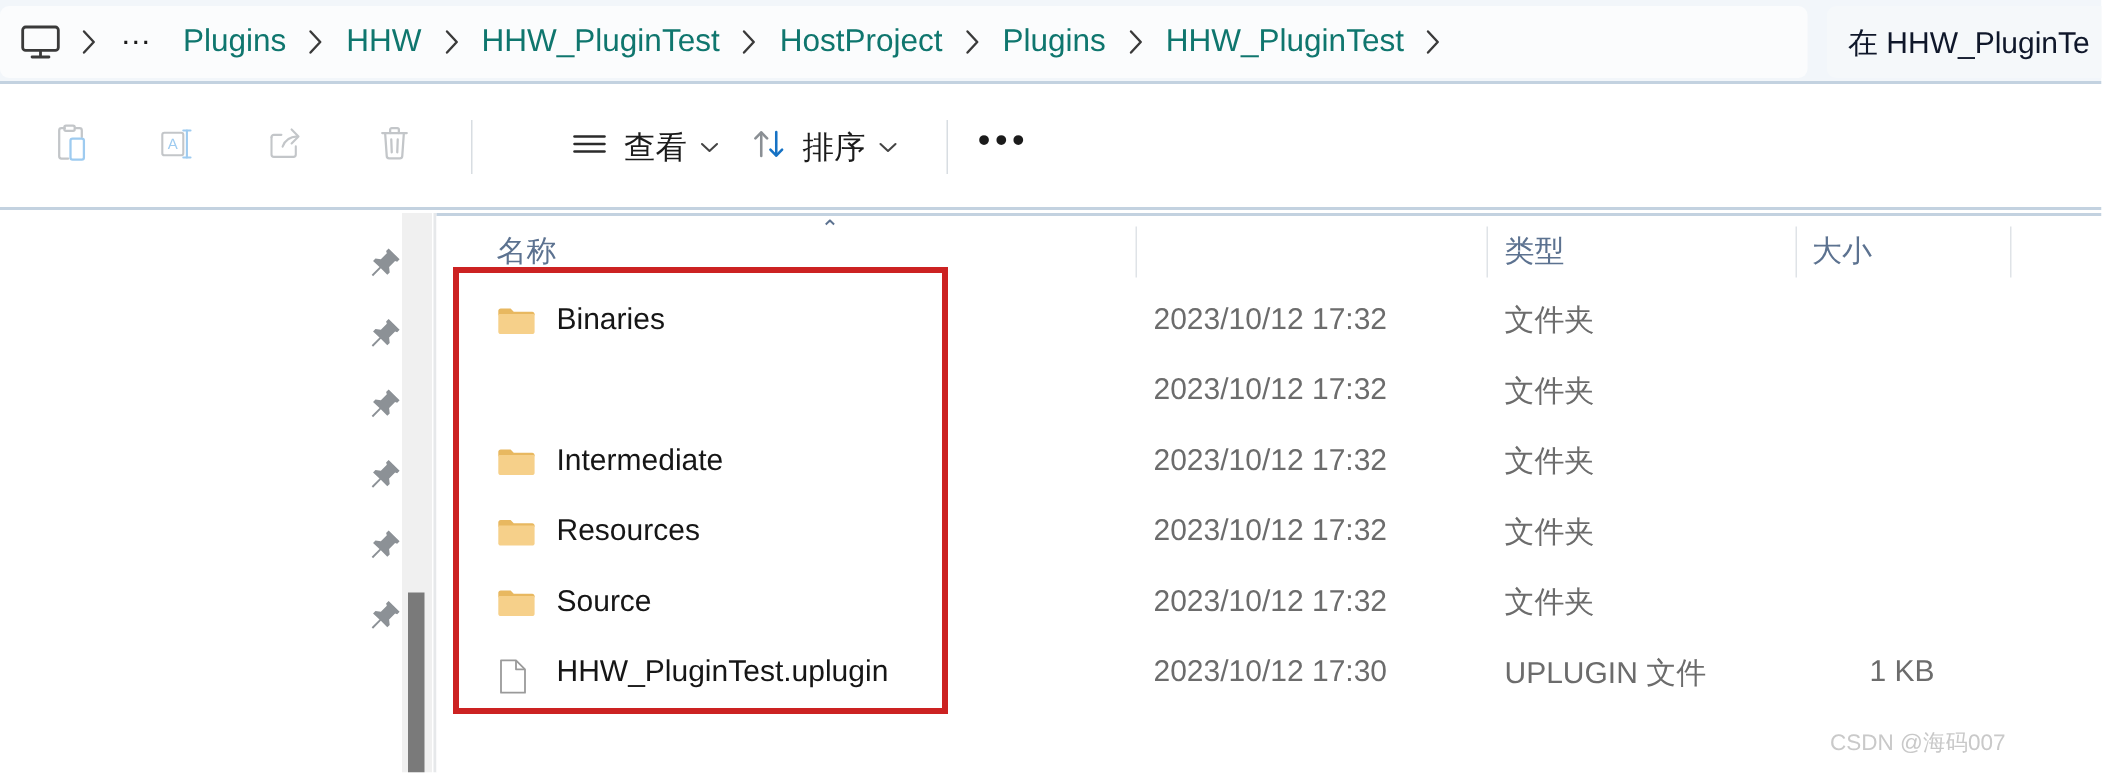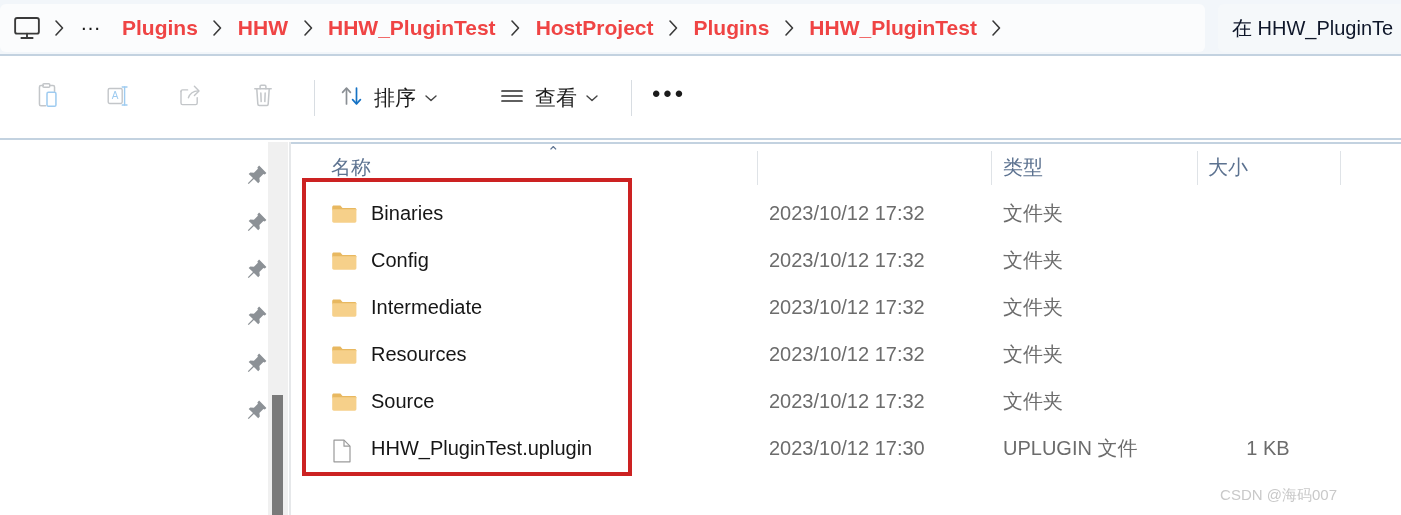--- a/index.html
+++ b/index.html
@@ -47,25 +47,24 @@
     overflow: hidden;
   }
   .pc-icon {
     width: 34px; height: 34px;
     display: flex; align-items: center; justify-content: center;
     flex: none;
     margin-right: 4px;
   }
   .crumb {
     font-size: 21px;
-    color: #ef4444;
+    color: #0f766e;
     padding: 3px 9px;
     white-space: nowrap;
     flex: none;
-    font-weight: bold;
   }
   .crumb-ellipsis {
     font-size: 21px;
     color: #1b1b1b;
     letter-spacing: 2px;
     padding: 0 10px 10px 10px;
     line-height: 10px;
     flex: none;
   }
   .sep {
@@ -415,51 +414,51 @@
           <path d="M4.4 6.2h15.2"></path>
           <path d="M9.3 6.2V4.1c0-.6.5-1 1-1h3.4c.6 0 1 .4 1 1v2.1"></path>
           <path d="M6.2 6.2l1 14.3c0 .8.7 1.4 1.5 1.4h6.6c.8 0 1.4-.6 1.5-1.4l1-14.3"></path>
           <line x1="10" y1="10.2" x2="10.3" y2="18.2"></line>
           <line x1="14" y1="10.2" x2="13.7" y2="18.2"></line>
         </svg>
       </span>
     </div>
 
     <div class="tb-divider"></div>
+
+    <div class="tb-text-btn" style="margin-left:40px">
+      <span>
+        <svg width="28" height="26" viewBox="0 0 28 26" fill="none" stroke="#2b2b2b" stroke-width="1.7" stroke-linecap="round">
+          <line x1="4" y1="8" x2="24" y2="8"></line>
+          <line x1="4" y1="13" x2="24" y2="13"></line>
+          <line x1="4" y1="18" x2="24" y2="18"></line>
+        </svg>
+      </span>
+      <span class="lbl">查看</span>
+      <span class="chev-small">
+        <svg width="14" height="10" viewBox="0 0 14 10" fill="none" stroke="#454545" stroke-width="1.4" stroke-linecap="round" stroke-linejoin="round">
+          <polyline points="2,3 7,7.6 12,3"></polyline>
+        </svg>
+      </span>
+    </div>
 
     <div class="tb-text-btn">
       <span>
         <svg width="26" height="26" viewBox="0 0 26 26" fill="none" stroke-width="1.7" stroke-linecap="round" stroke-linejoin="round">
           <g stroke="#8a8f94">
             <line x1="7.5" y1="21" x2="7.5" y2="5.5"></line>
             <polyline points="3.6,9.3 7.5,5.2 11.4,9.3"></polyline>
           </g>
           <g stroke="#1672c4">
             <line x1="17.5" y1="5" x2="17.5" y2="20.5"></line>
             <polyline points="13.6,16.7 17.5,20.8 21.4,16.7"></polyline>
           </g>
         </svg>
       </span>
       <span class="lbl">排序</span>
-      <span class="chev-small">
-        <svg width="14" height="10" viewBox="0 0 14 10" fill="none" stroke="#454545" stroke-width="1.4" stroke-linecap="round" stroke-linejoin="round">
-          <polyline points="2,3 7,7.6 12,3"></polyline>
-        </svg>
-      </span>
-    </div>
-
-    <div class="tb-text-btn" style="margin-left:40px">
-      <span>
-        <svg width="28" height="26" viewBox="0 0 28 26" fill="none" stroke="#2b2b2b" stroke-width="1.7" stroke-linecap="round">
-          <line x1="4" y1="8" x2="24" y2="8"></line>
-          <line x1="4" y1="13" x2="24" y2="13"></line>
-          <line x1="4" y1="18" x2="24" y2="18"></line>
-        </svg>
-      </span>
-      <span class="lbl">查看</span>
       <span class="chev-small">
         <svg width="14" height="10" viewBox="0 0 14 10" fill="none" stroke="#454545" stroke-width="1.4" stroke-linecap="round" stroke-linejoin="round">
           <polyline points="2,3 7,7.6 12,3"></polyline>
         </svg>
       </span>
     </div>
 
     <div class="tb-divider second"></div>
 
     <div class="tb-more">
@@ -545,29 +544,20 @@
         </div>
         <div class="cell cell-type">
           <span class="fmeta">文件夹</span>
         </div>
         <div class="cell cell-size">
           <span class="fmeta"></span>
         </div>
       </div>
 
       <div class="row" style="top:47px">
-        <div class="cell cell-name">
-          <span class="ico">
-            <svg width="26" height="22" viewBox="0 0 26 22">
-              <path d="M1.2 4.2c0-.9.7-1.6 1.6-1.6h6.6l2.1 2.3h12.3c.9 0 1.6.7 1.6 1.6v.7H1.2z" fill="#e8b860"></path>
-              <path d="M1.2 6.3h24.2v11.8c0 .9-.7 1.6-1.6 1.6H2.8c-.9 0-1.6-.7-1.6-1.6z" fill="#f6d08a"></path>
-            </svg>
-          </span>
-          <span class="fname">Config</span>
-        </div>
         <div class="cell cell-date">
           <span class="fmeta">2023/10/12 17:32</span>
         </div>
         <div class="cell cell-type">
           <span class="fmeta">文件夹</span>
         </div>
         <div class="cell cell-size">
           <span class="fmeta"></span>
         </div>
       </div>

